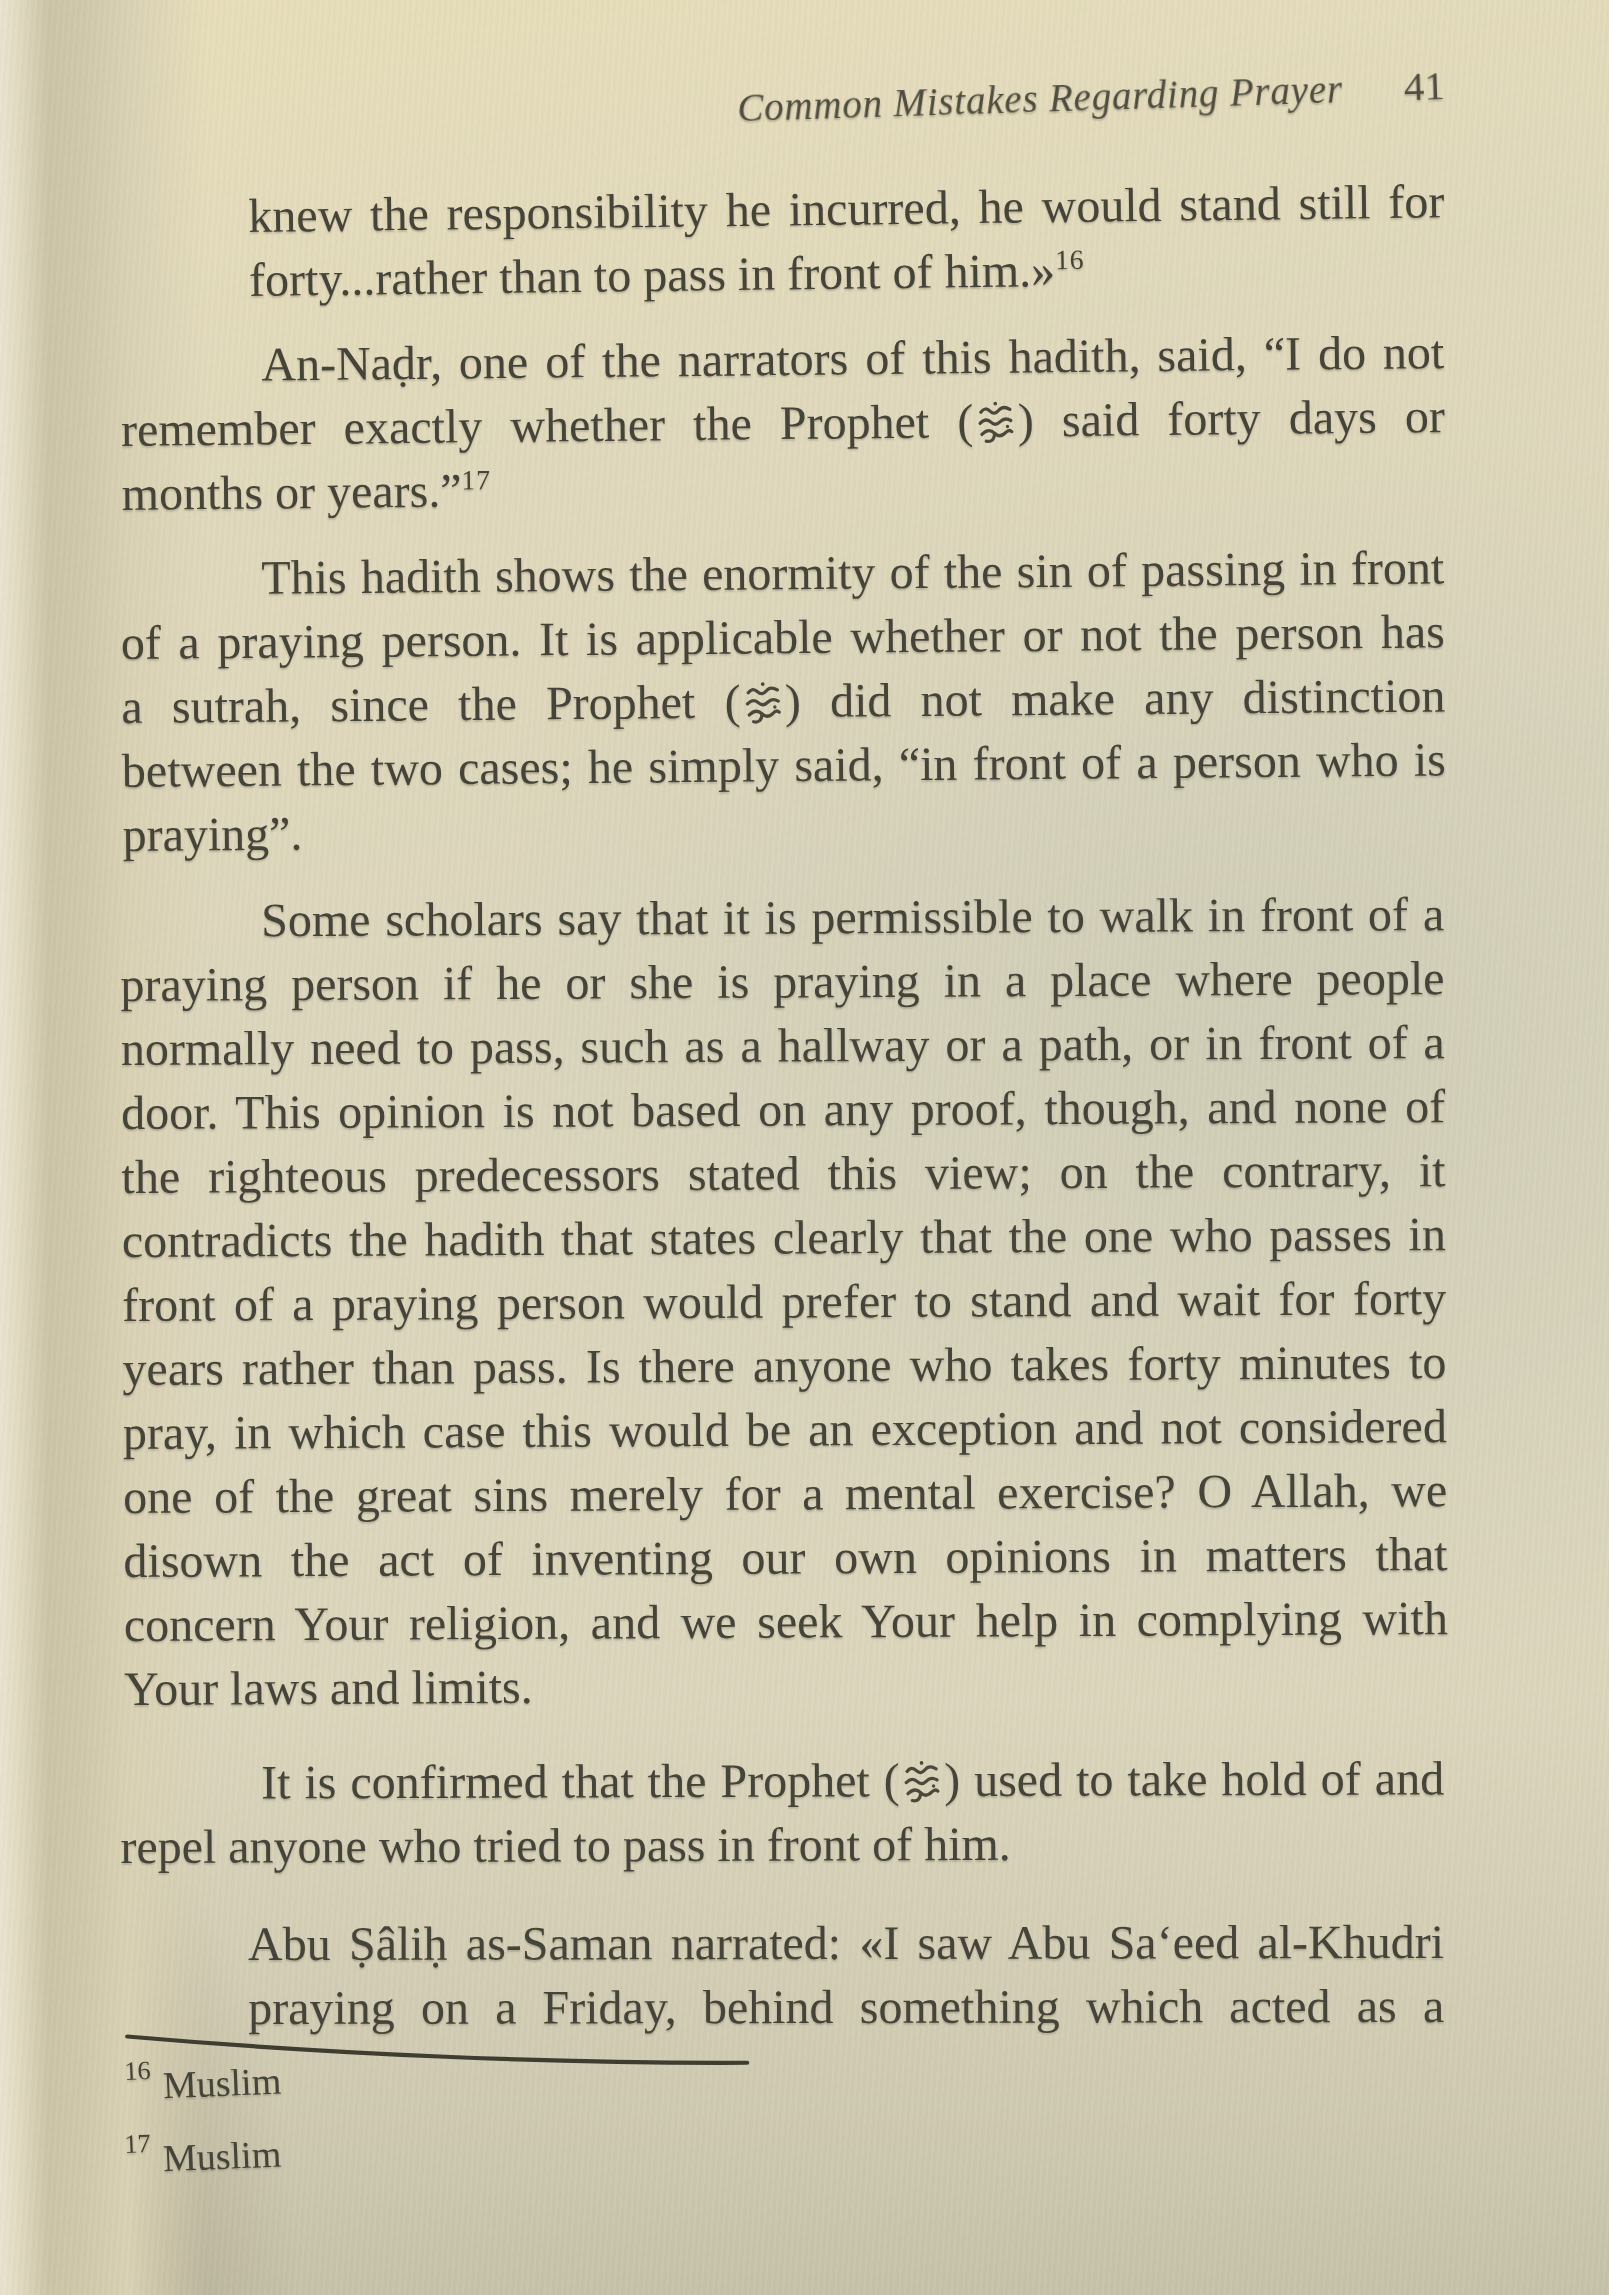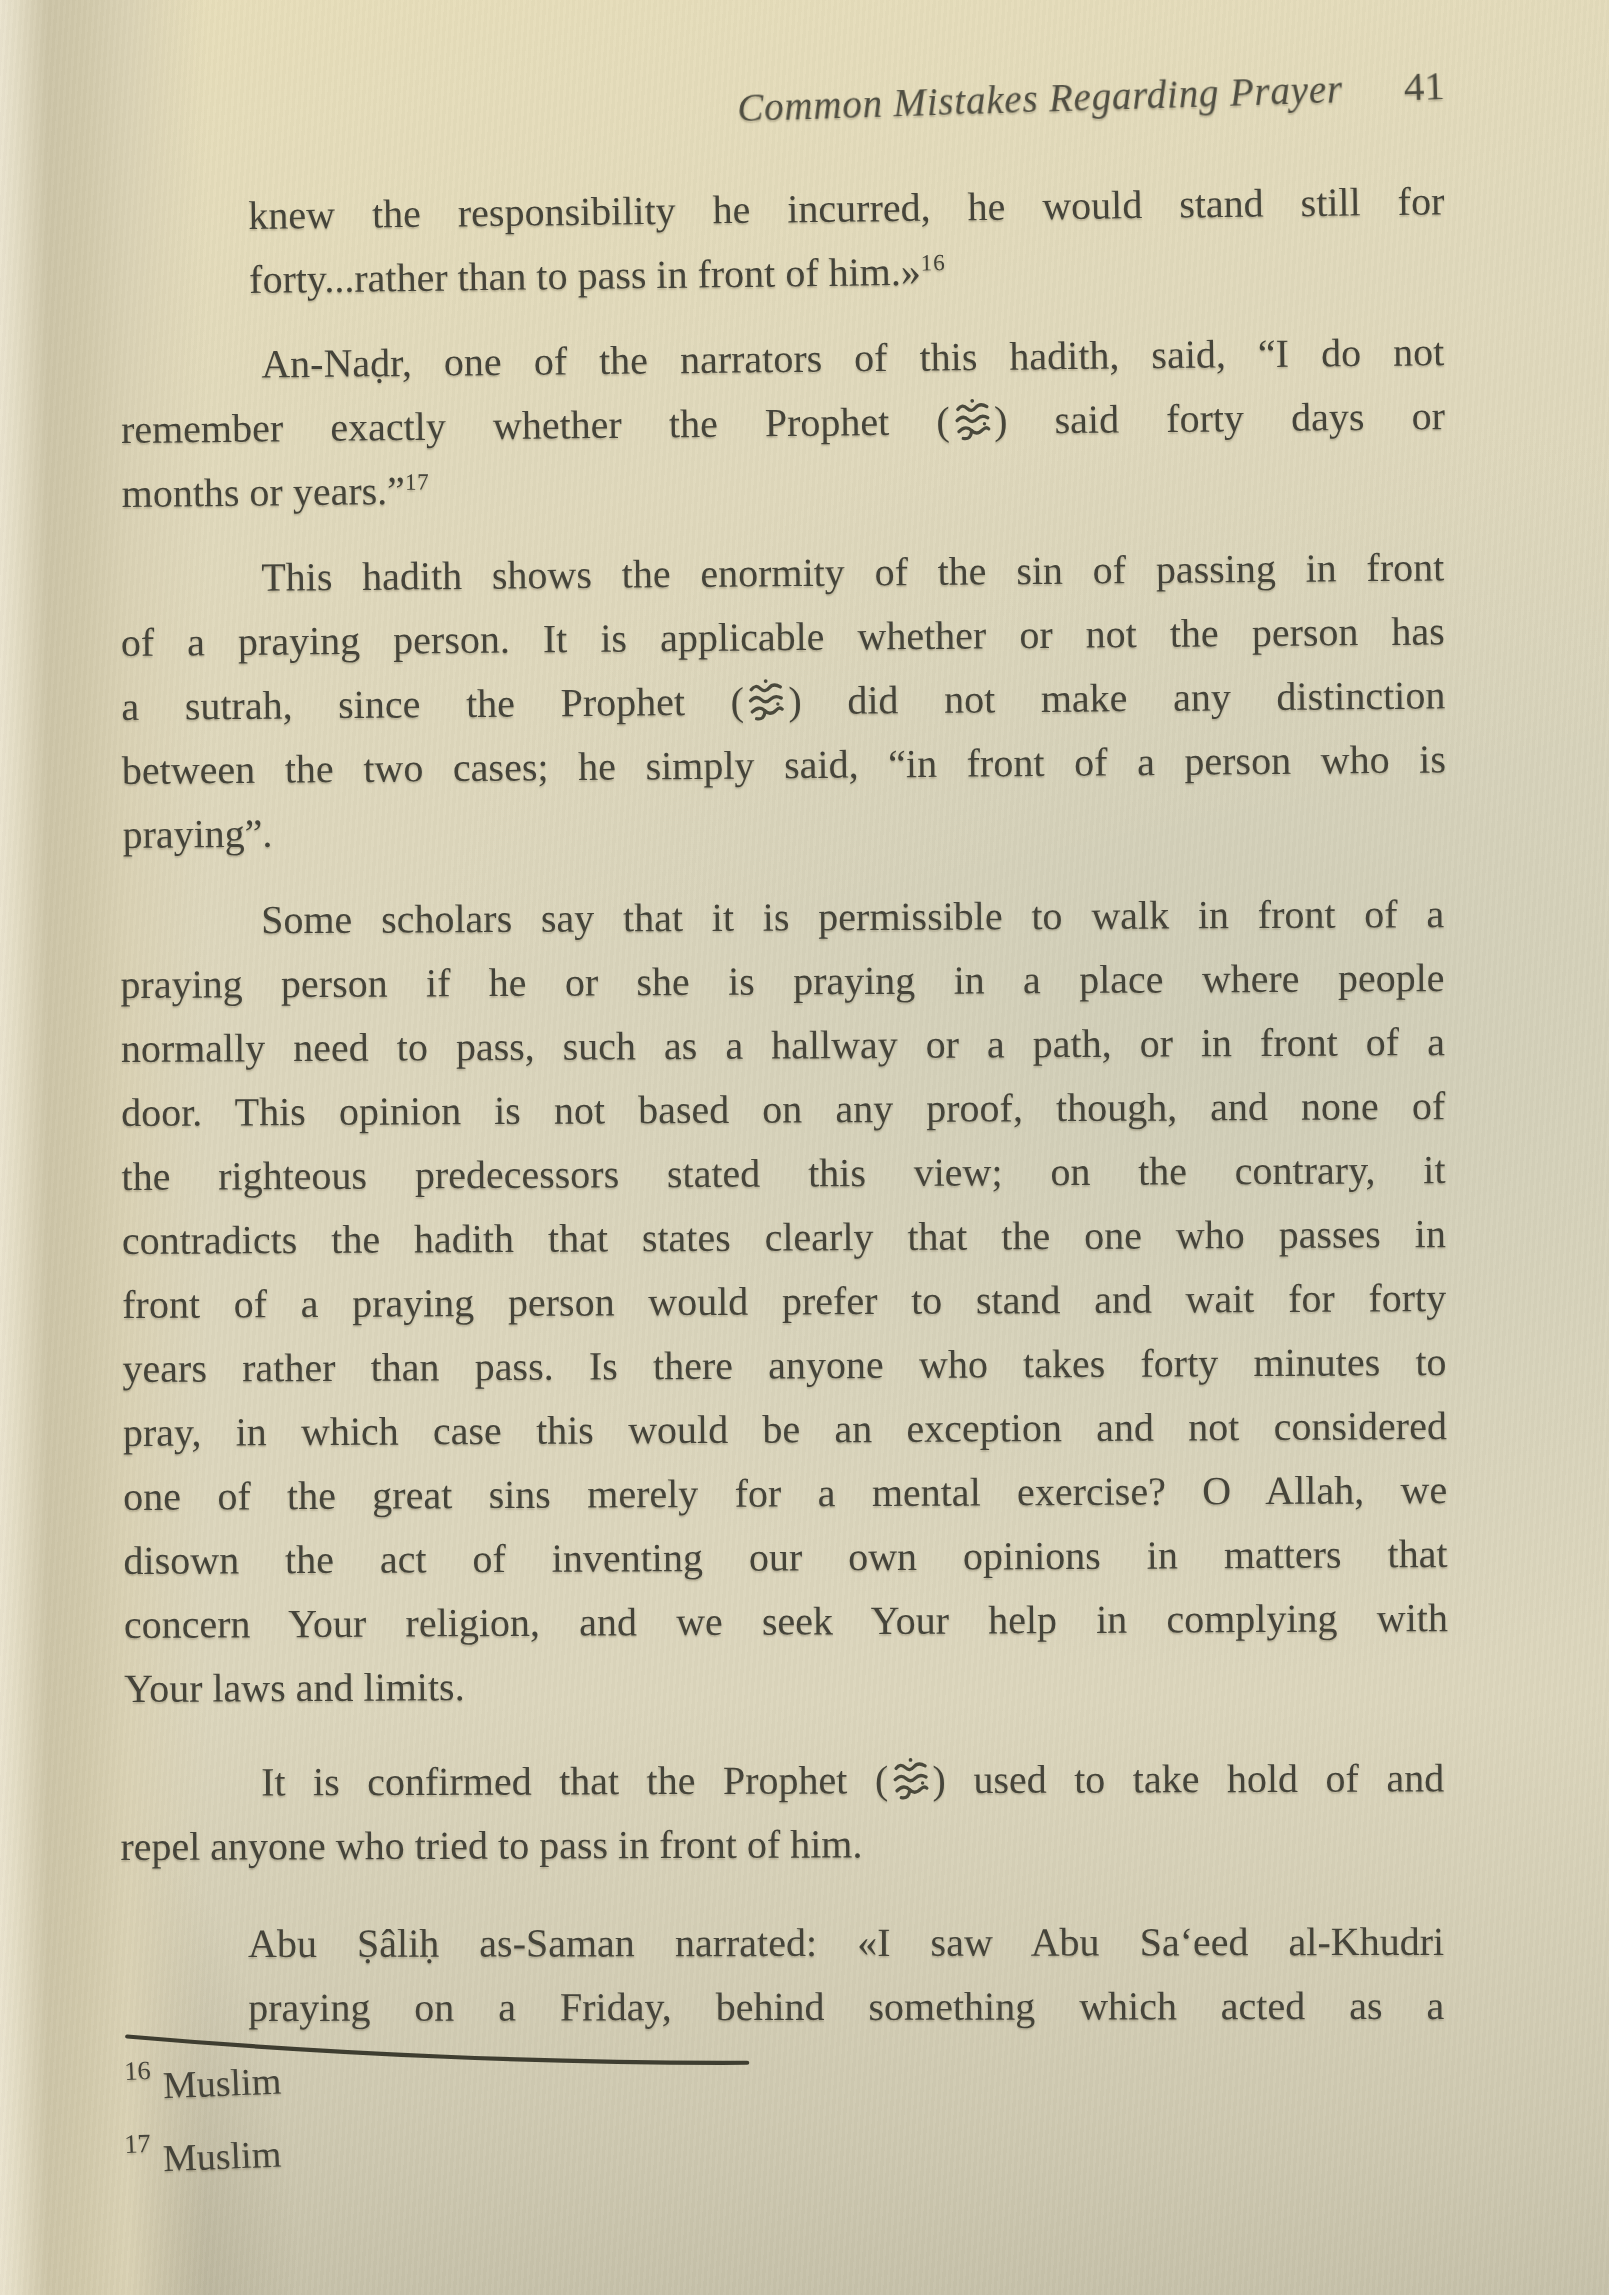--- a/index.html
+++ b/index.html
@@ -24,21 +24,21 @@
     color:#4f4e42;
     transform:rotate(-1.8deg); transform-origin:right top;
     filter:blur(0.2px);
     text-shadow:0 1.7px 1.7px rgba(108,100,74,0.35);
   }
   .running-title {font-style:italic; font-size:39px; letter-spacing:0.8px;}
   .page-number {font-size:41px;}
 
   .text-block {
     position:absolute; left:120px; top:184px; width:1324px;
-    font-size:40px; line-height:64px;
+    font-size:48px; line-height:64px;
     color:#45443a;
     text-shadow:0 1.7px 1.7px rgba(108,100,74,0.35);
     filter:blur(0.2px);
   }
   .para {margin:0; transform-origin:left top;}
   .para + .para {margin-top:21.5px;}
   .para.quote {margin-left:128px;}
   .para.mt-lg {margin-top:30px;}
   .para.mt-xl {margin-top:33px;}
   .r1{transform:rotate(-0.7deg);} .r2{transform:rotate(-0.6deg);}

